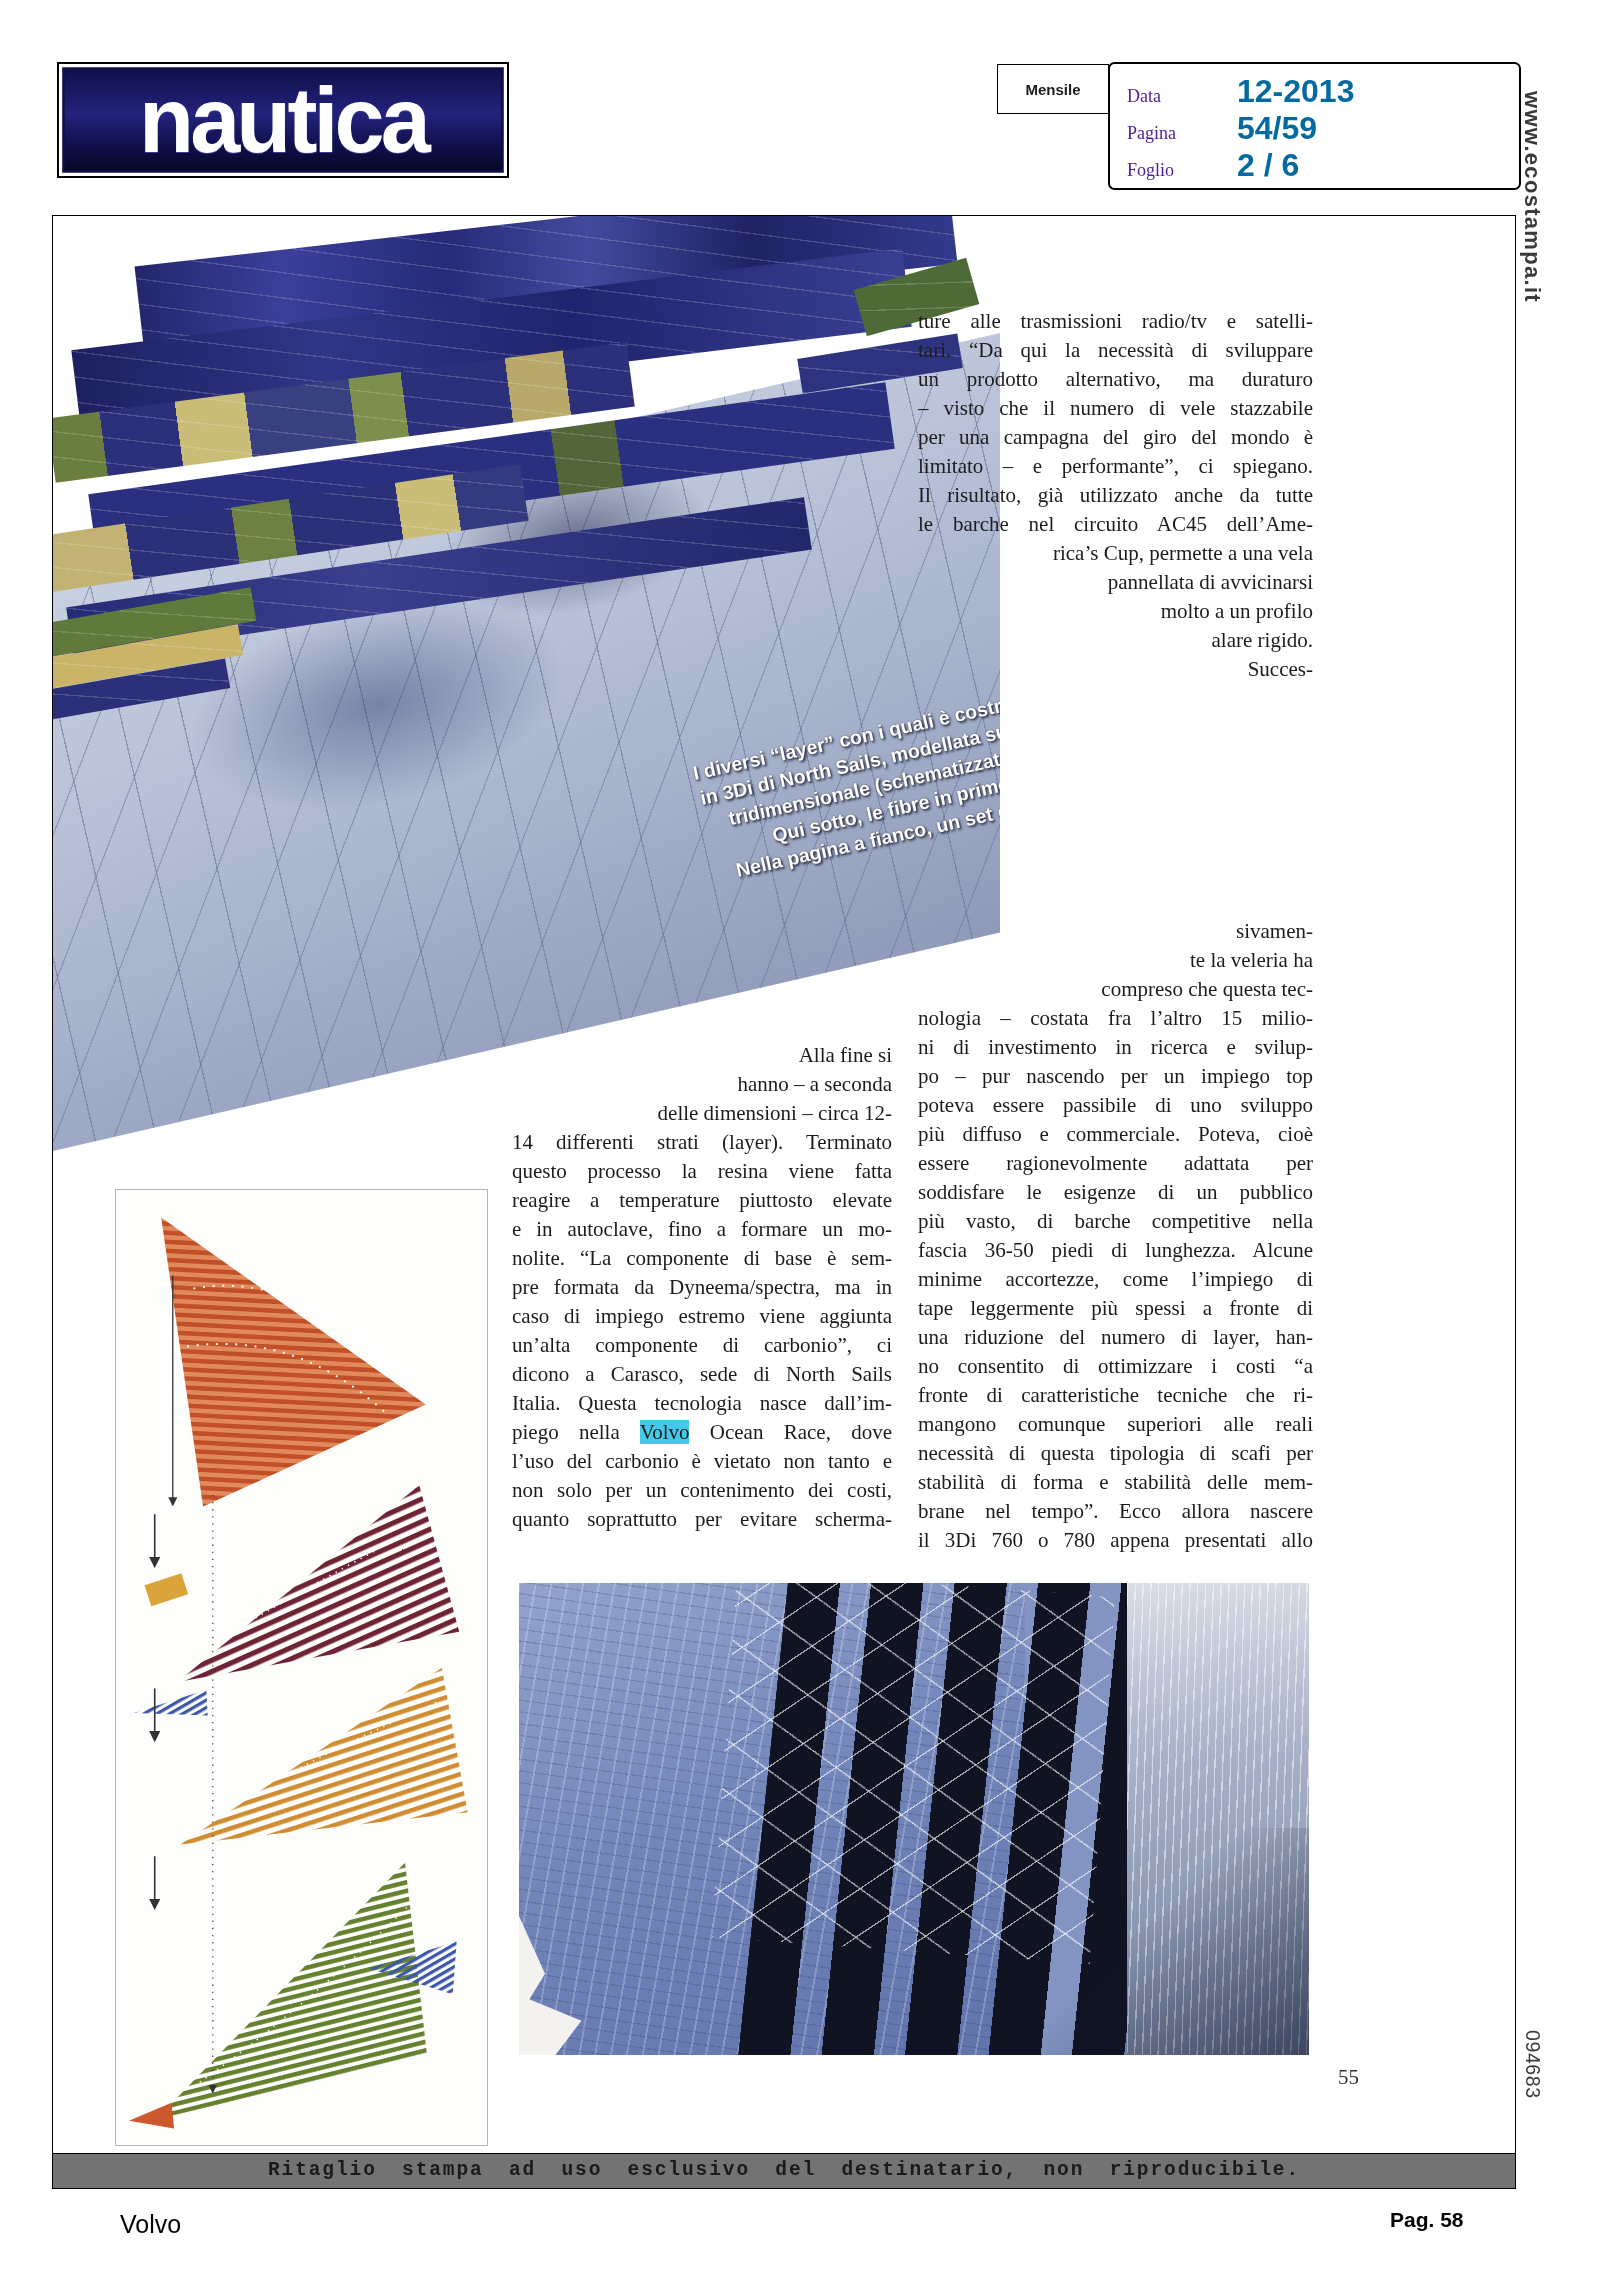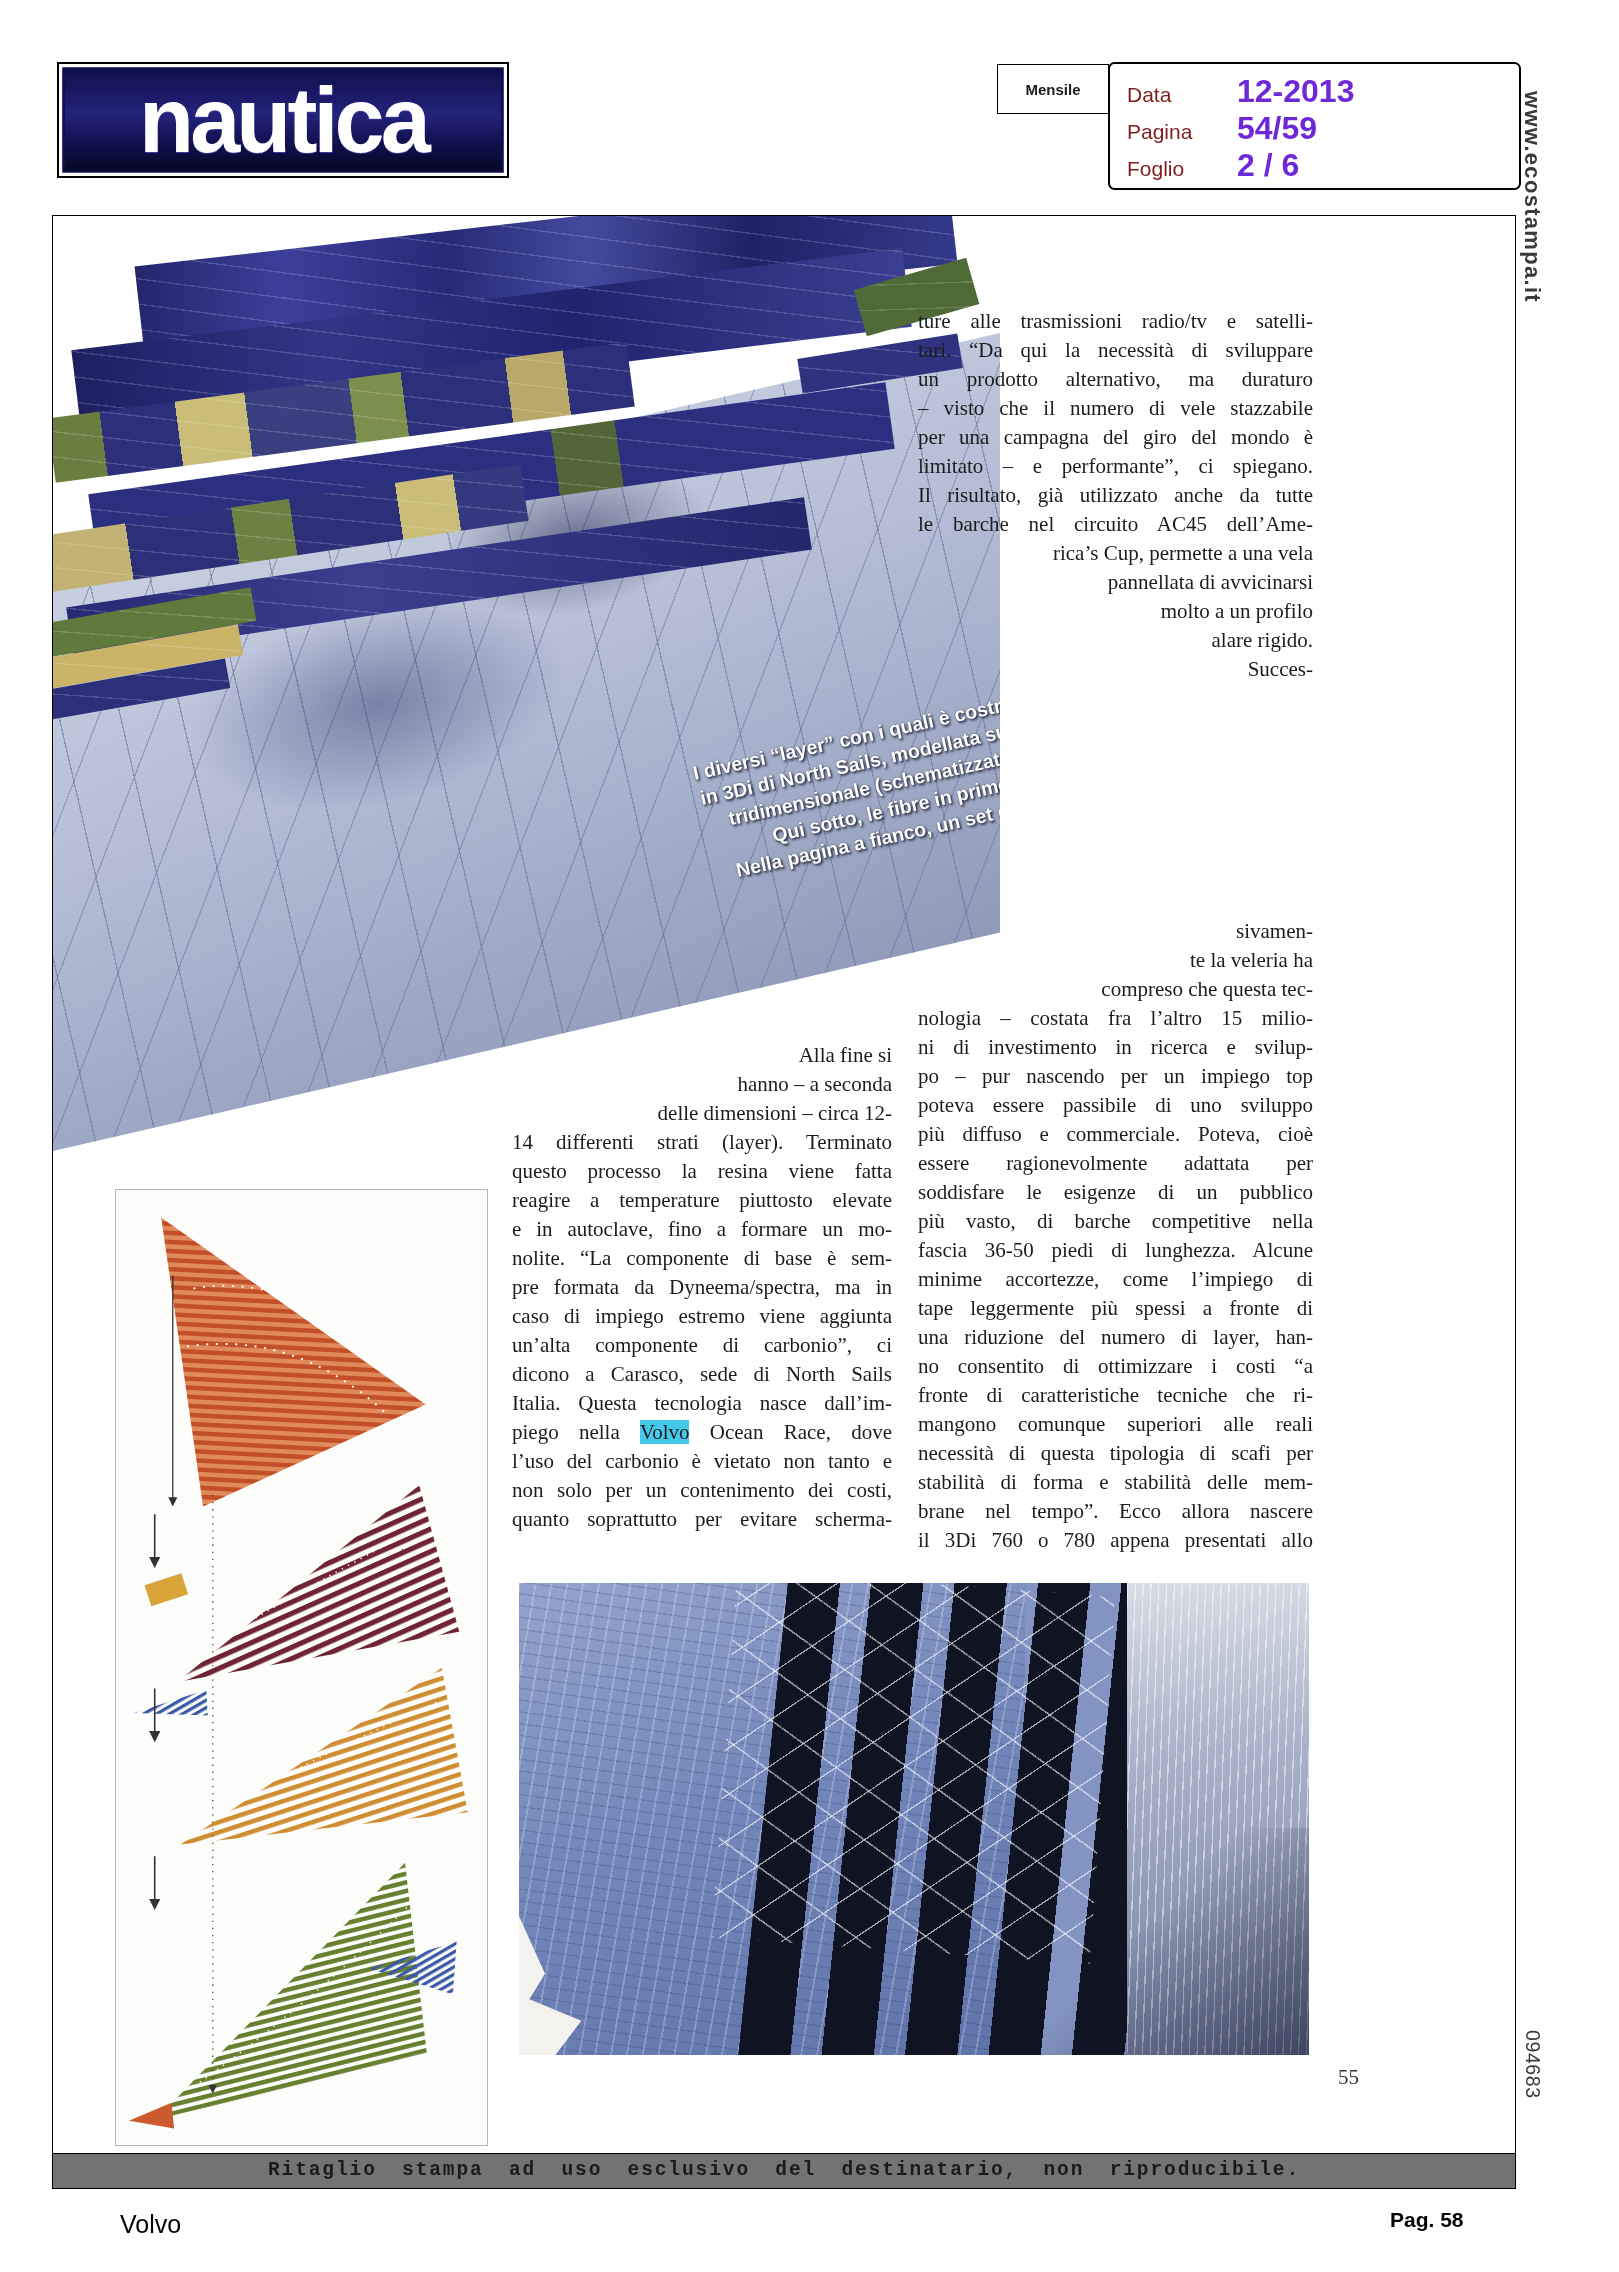--- a/index.html
+++ b/index.html
@@ -13,22 +13,22 @@
     box-shadow:inset 0 0 0 3.2px #fff, inset 0 0 0 5.8px #10104a;
     display:flex;align-items:center;justify-content:center;}
   .logo-box span{color:#fff;font-weight:800;font-size:90px;letter-spacing:-3.9px;
     transform:scaleY(1.02);text-shadow:0 1.3px 0 #3a3aa0;}
   .mensile-box{position:absolute;left:997px;top:64px;width:112px;height:50px;border:1.9px solid #000;
     box-sizing:border-box;display:flex;align-items:center;justify-content:center;
     font-size:15px;font-weight:bold;}
   .meta-box{position:absolute;left:1108px;top:62px;width:413px;height:128px;border:2.6px solid #000;
     border-radius:6.5px;box-sizing:border-box;padding:9px 17px;display:flex;flex-direction:column;justify-content:space-between;}
   .meta-row{display:flex;align-items:baseline;}
-  .meta-label{width:110px;font-size:21px;color:#7f1d1d;}
-  .meta-value{font-size:32px;font-weight:bold;color:#6d28d9;}
+  .meta-label{width:110px;font-size:18px;color:#4c1d95;font-family:Liberation Serif, serif;}
+  .meta-value{font-size:32px;font-weight:bold;color:#0369a1;}
 
   
   .edge-site{position:absolute;left:1519px;top:91px;height:337px;writing-mode:vertical-rl;
     font-size:22px;font-weight:bold;color:#3a3a3a;letter-spacing:1.3px;}
   .edge-code{position:absolute;left:1521px;top:2030px;height:130px;writing-mode:vertical-rl;
     font-size:19.5px;color:#3a3a3a;letter-spacing:0.6px;}
 
   
   .frame{position:absolute;left:52px;top:215px;width:1464px;height:1974px;border:1.9px solid #000;
     box-sizing:border-box;background:#fff;overflow:hidden;}

